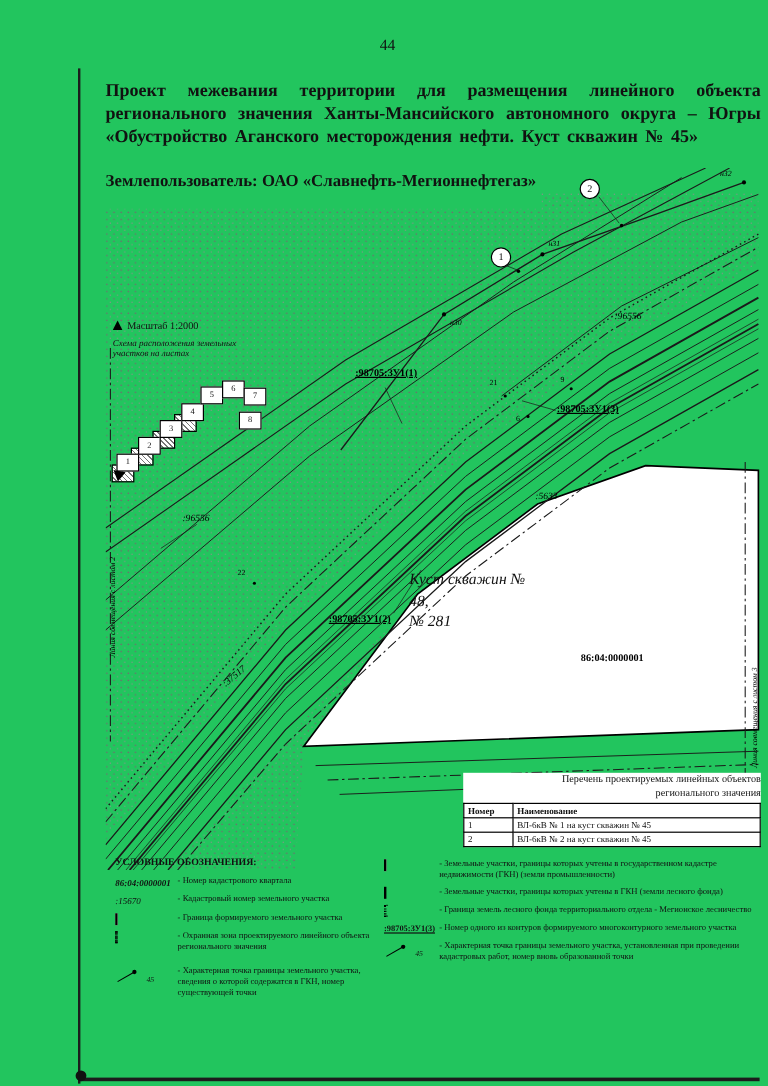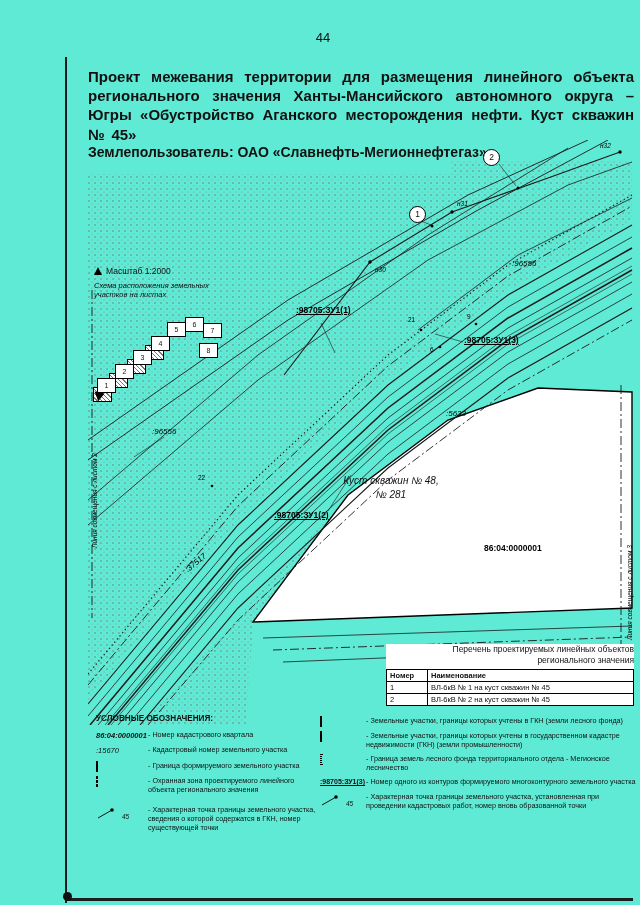--- a/index.html
+++ b/index.html
@@ -1,17 +1,17 @@
 <!DOCTYPE html>
 <html><head>
 <meta charset="utf-8">
 <style>
   html,body{margin:0;padding:0;background:#e8e8e8}
-  .page{position:relative;width:640px;height:905px;background:#5eead4;overflow:hidden;
-        font-family:Liberation Sans, sans-serif;color:#111}
+  .page{position:relative;width:640px;height:905px;background:#22c55e;overflow:hidden;
+        font-family:Liberation Serif, serif;color:#111}
   
   .scan-left{position:absolute;left:65px;top:57px;width:2px;height:846px;background:#1c1c1c}
   .scan-bottom{position:absolute;left:65px;top:898px;width:568px;height:3px;background:#1c1c1c}
   .scan-blob{position:absolute;left:63px;top:892px;width:9px;height:9px;background:#111;border-radius:50%}
 
   .page-number{position:absolute;left:88px;top:30px;width:470px;text-align:center;font-size:13px}
   .doc-title{position:absolute;left:88px;top:67px;width:546px;font-size:15px;font-weight:bold;
              line-height:1.28;text-align:justify;word-spacing:2.5px}
   .land-user{position:absolute;left:88px;top:144px;font-size:14px;font-weight:bold}
 
@@ -25,22 +25,22 @@
   .plot{fill:#ffffff;stroke:#000;stroke-width:1.4}
   .pt{fill:#000;stroke:none}
 
   .mlabel{position:absolute;font-size:8px;white-space:nowrap;color:#000;line-height:1.1}
   .it{font-style:italic}
   .bd{font-weight:bold}
   .zu{font-size:8.5px;font-weight:bold;text-decoration:underline}
   .tiny{font-size:6.5px}
   .rotlab{transform:rotate(-40deg);transform-origin:left top;font-style:italic}
   .vert{transform:rotate(-90deg);transform-origin:left top;font-size:6.5px;font-style:italic}
-  .wellblk{position:absolute;left:253px;top:334px;width:100px;text-align:center;
-           font-size:10px;font-style:italic;line-height:1.35}
+  .wellblk{position:absolute;left:253px;top:334px;width:100px;
+           font-size:13px;font-style:italic;line-height:1.35}
   .circpt{position:absolute;width:15px;height:15px;border:1px solid #000;border-radius:50%;
           background:#fff;font-size:8.5px;text-align:center;line-height:15px}
   .scalerow{position:absolute;left:6px;top:126px;display:flex;align-items:center;gap:4px;
             font-size:8.5px}
   .scale-tri{width:0;height:0;border-left:4px solid transparent;border-right:4px solid transparent;
              border-bottom:8px solid #000}
   .scheme-cap{position:absolute;left:6px;top:141px;width:122px;font-size:7.5px;
               font-style:italic;line-height:1.25}
 
   
@@ -284,26 +284,26 @@
             </svg>
             <span class="ptnum">45</span>
           </span>
         </span>
         <span class="ltext">-  Характерная точка границы земельного участка, сведения о которой содержатся в ГКН, номер существующей точки</span>
       </div>
     </div>
 
     <div class="rcol">
       <div class="litem">
+        <span class="lsym"><span class="box" style="border-width:1px"></span></span>
+        <span class="ltext">-  Земельные участки, границы которых учтены в государственном кадастре недвижимости (ГКН) (земли промышленности)</span>
+      </div>
+      <div class="litem">
         <span class="lsym"><span class="box-dots"></span></span>
         <span class="ltext">-  Земельные участки, границы которых учтены в ГКН (земли лесного фонда)</span>
-      </div>
-      <div class="litem">
-        <span class="lsym"><span class="box" style="border-width:1px"></span></span>
-        <span class="ltext">-  Земельные участки, границы которых учтены в государственном кадастре недвижимости (ГКН) (земли промышленности)</span>
       </div>
       <div class="litem">
         <span class="lsym"><span class="box-dotted"></span></span>
         <span class="ltext">-  Граница земель лесного фонда территориального отдела - Мегионское лесничество</span>
       </div>
       <div class="litem">
         <span class="lsym sym-zu">:98705:ЗУ1(3)</span>
         <span class="ltext">-  Номер одного из контуров формируемого многоконтурного земельного участка</span>
       </div>
       <div class="litem">

